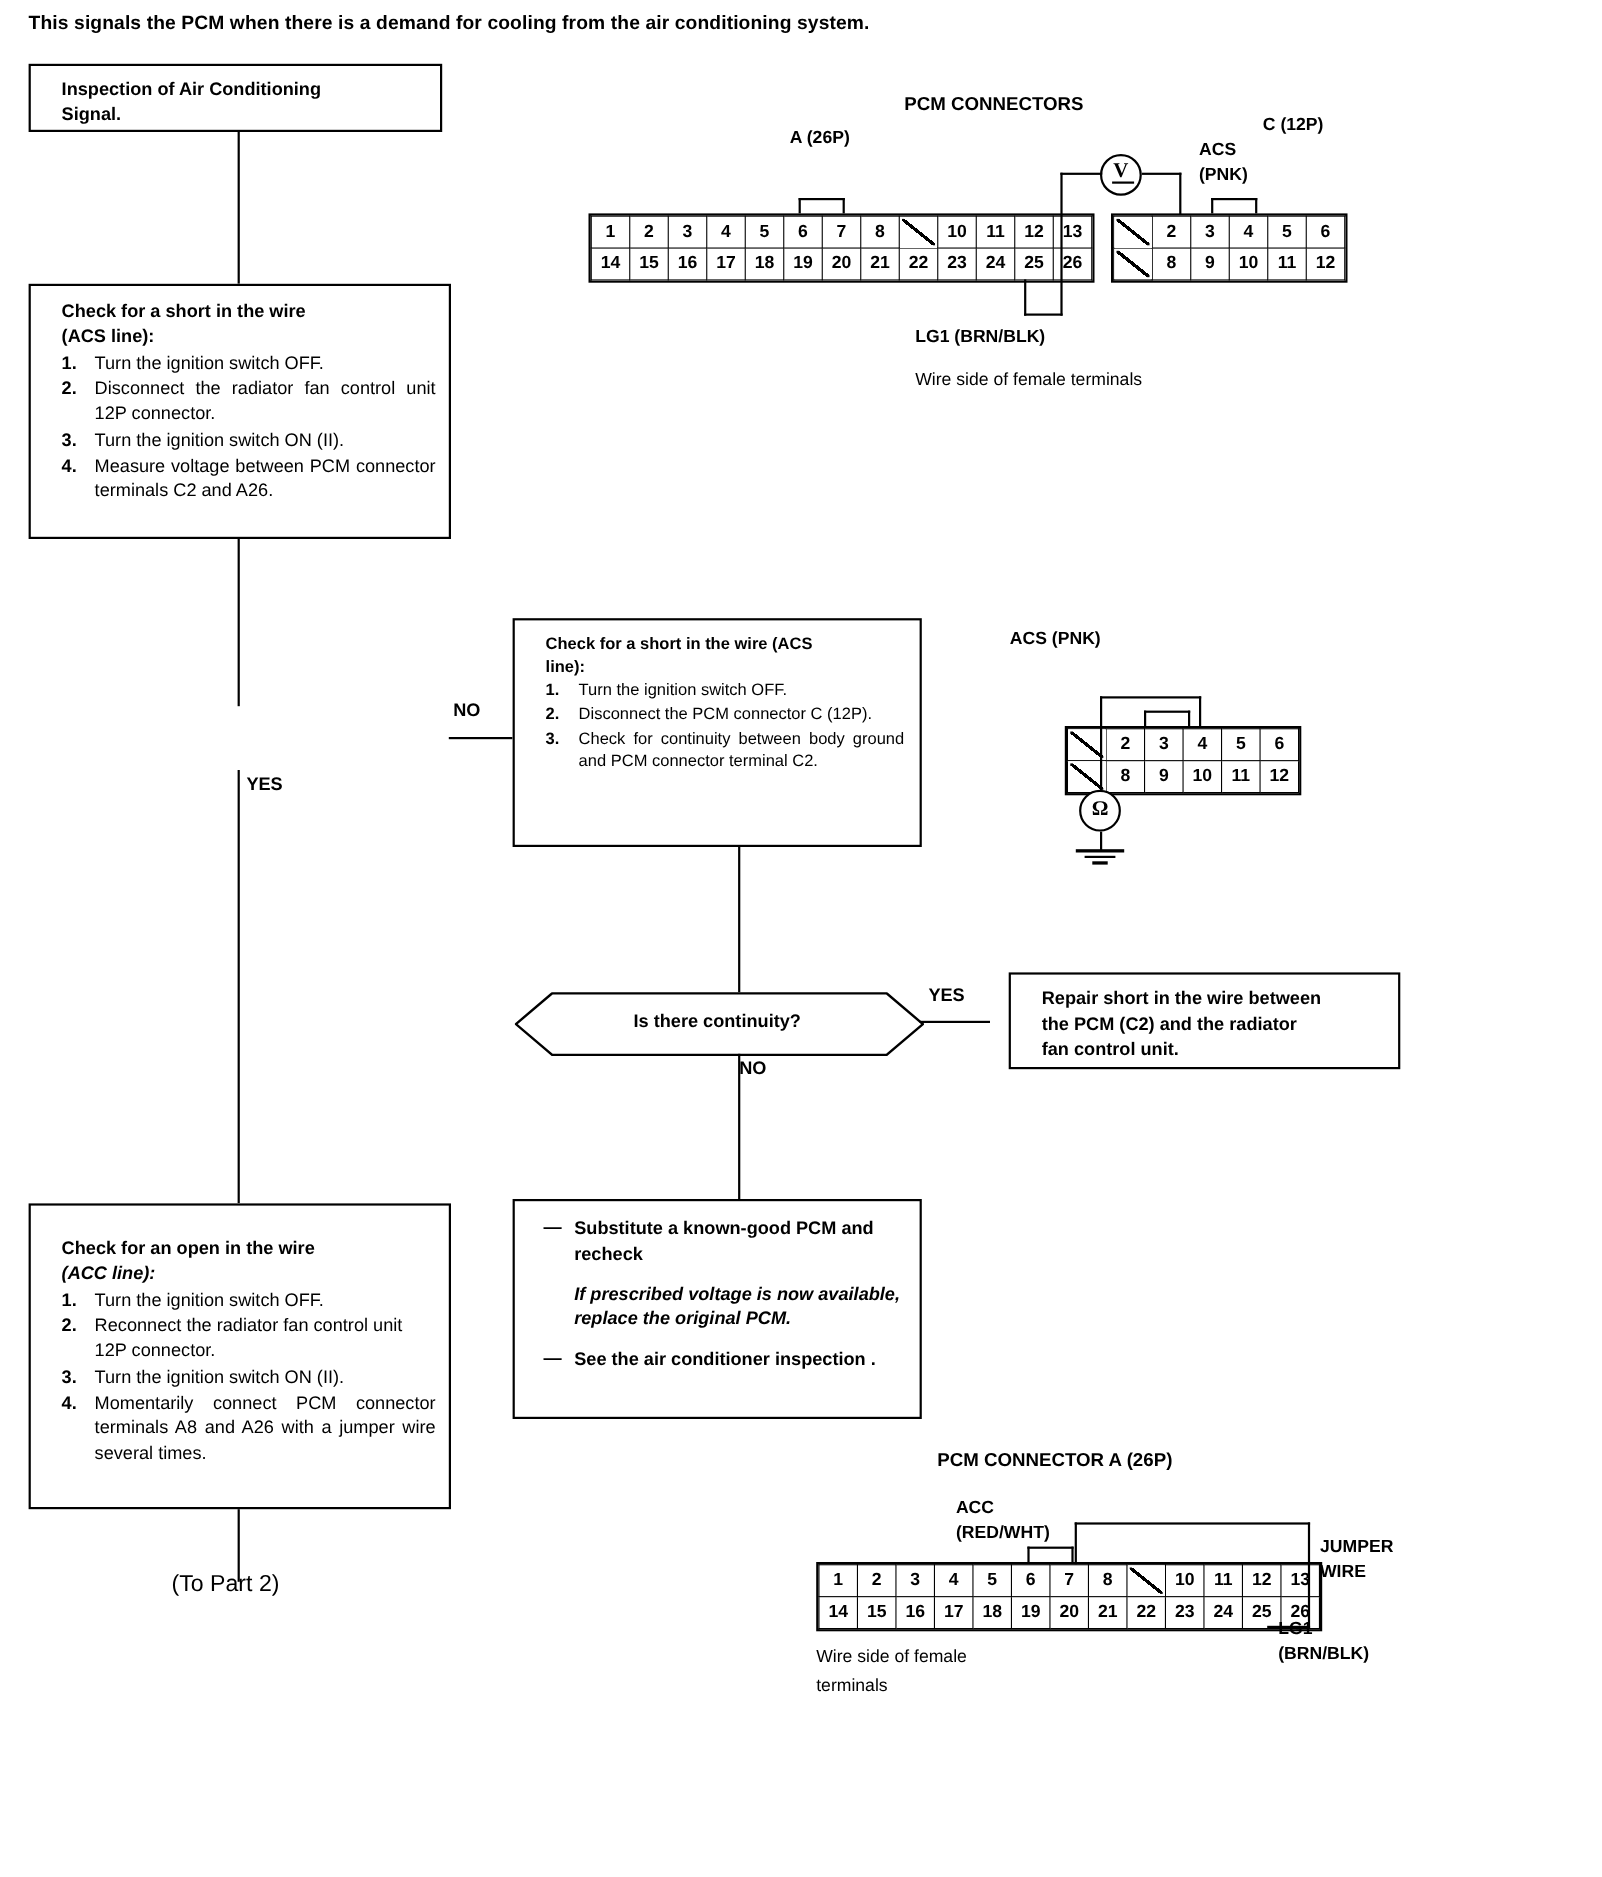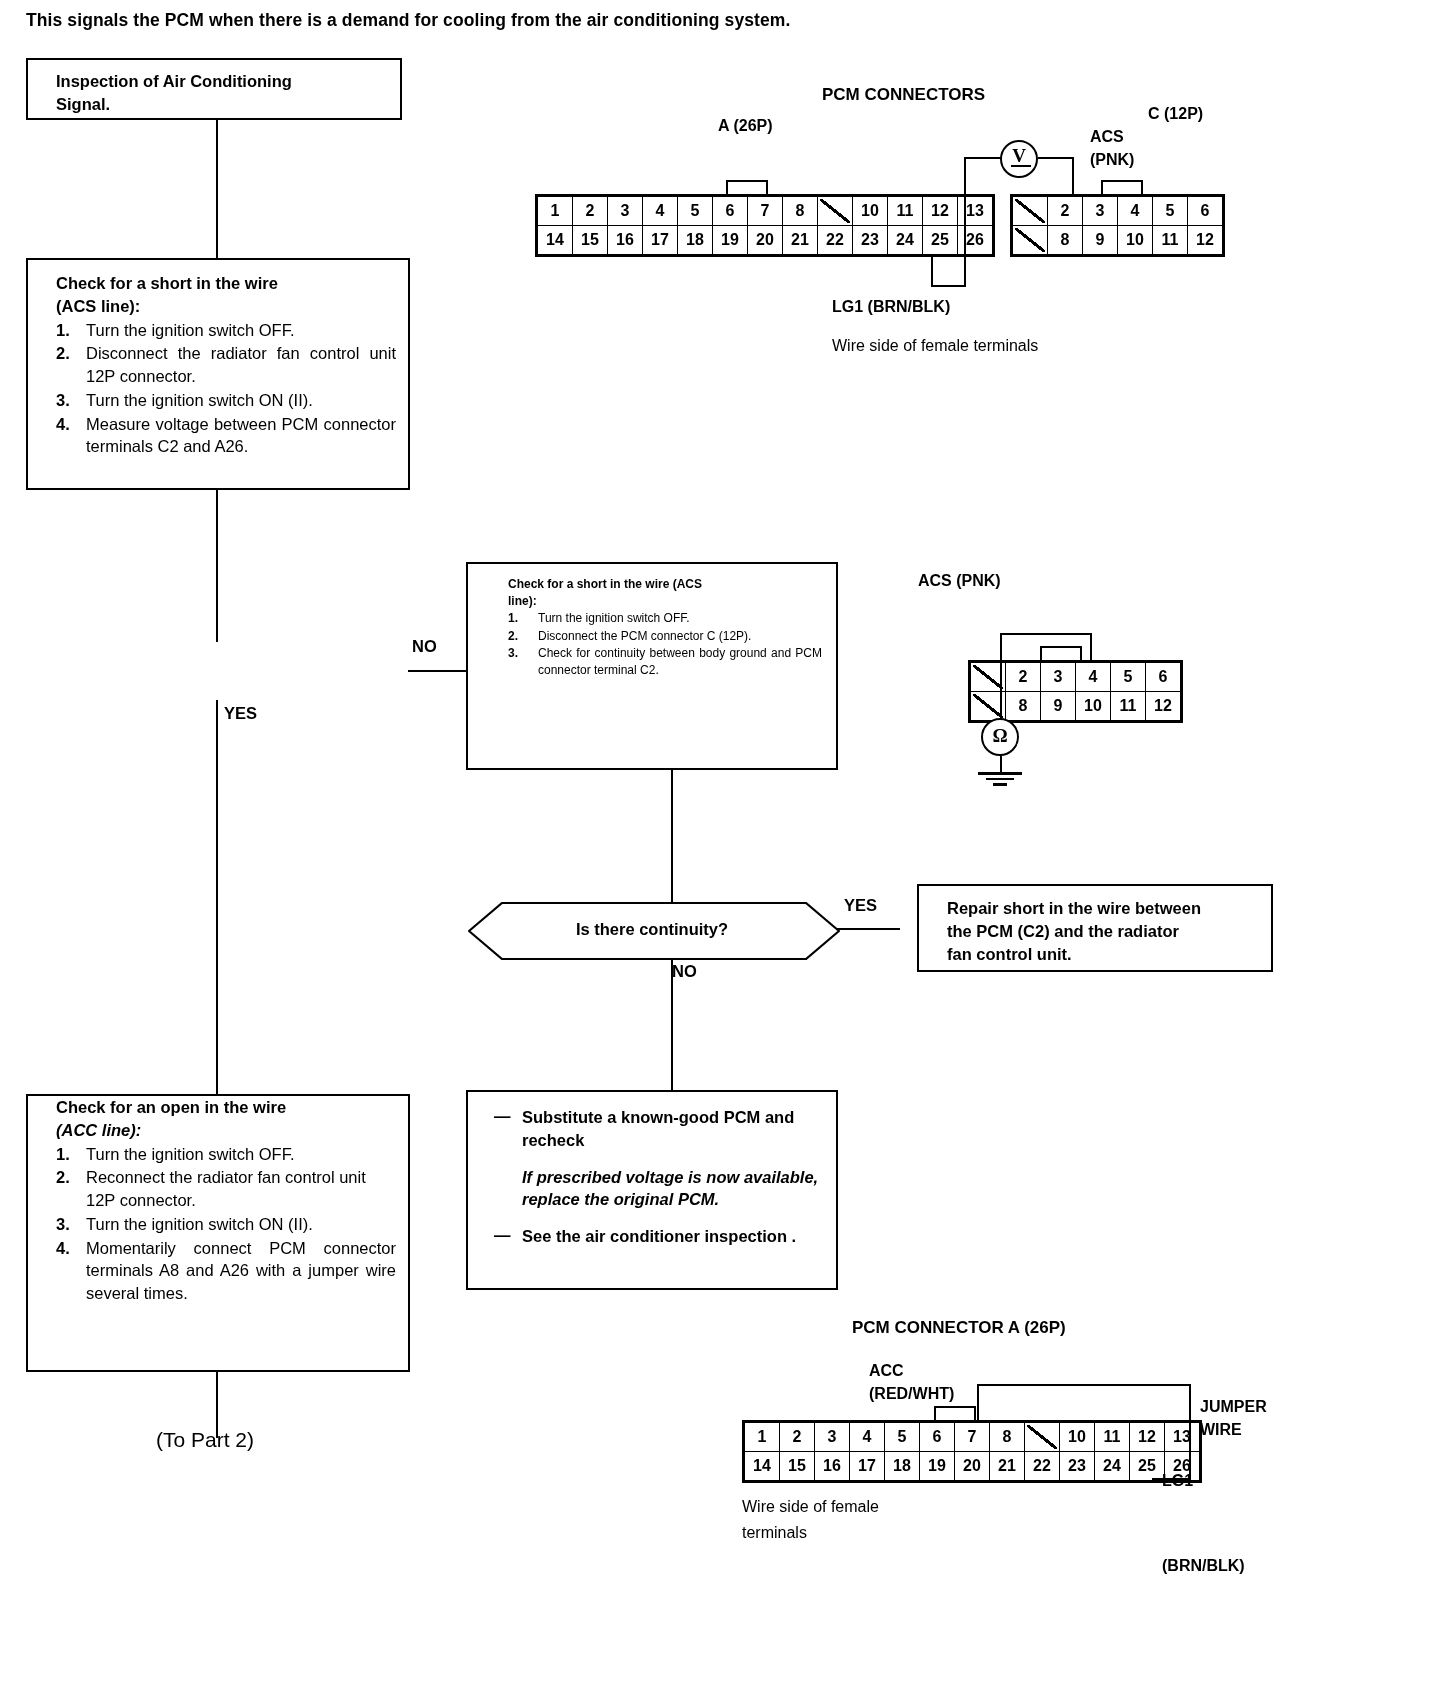--- a/index.html
+++ b/index.html
@@ -161,37 +161,37 @@
   <div class="vline" style="left:216px; top:490px; height:152px;"></div>
 
 
   <div class="hline" style="left:408px; top:670px; width:58px;"></div>
   <div class="lbl" style="left:412px; top:637px;">NO</div>
 
   <div class="lbl" style="left:224px; top:704px;">YES</div>
   <div class="vline" style="left:216px; top:700px; height:394px;"></div>
 
   <div class="box" style="left:26px; top:1094px; width:384px; height:278px;">
-    <div class="box-inner" style="padding:0 12px 8px 28px;">
+    <div class="box-inner" style="padding:28px 12px 8px 28px;">
       <div class="box-title">Check for an open in the wire</div>
       <div class="box-title ital">(ACC line):</div>
       <ol class="steps">
         <li><span class="num">1.</span><span>Turn the ignition switch OFF.</span></li>
         <li><span class="num">2.</span><span>Reconnect the radiator fan control unit 12P connector.</span></li>
         <li><span class="num">3.</span><span>Turn the ignition switch ON (II).</span></li>
         <li class="justify"><span class="num">4.</span><span>Momentarily connect PCM connector terminals A8 and A26 with a jumper wire several times.</span></li>
       </ol>
     </div>
   </div>
 
   <div class="vline" style="left:216px; top:1372px; height:66px;"></div>
   <div class="lbl-plain" style="left:156px; top:1428px; font-size:21px;">(To Part 2)</div>
 
   <div class="box" style="left:466px; top:562px; width:372px; height:208px;">
-    <div class="box-inner" style="padding:12px 14px 8px 28px; font-size:12px;margin-left:12px;">
+    <div class="box-inner" style="padding:12px 14px 8px 28px; font-size:15px;">
       <div class="box-title">Check for a short in the wire (ACS</div>
       <div class="box-title">line):</div>
       <ol class="steps">
         <li><span class="num">1.</span><span>Turn the ignition switch OFF.</span></li>
         <li class="justify"><span class="num">2.</span><span>Disconnect the PCM connector C (12P).</span></li>
         <li class="justify"><span class="num">3.</span><span>Check for continuity between body ground and PCM connector terminal C2.</span></li>
       </ol>
     </div>
   </div>
 
@@ -405,18 +405,18 @@
   </div>
 
   <div class="vline" style="left:977px; top:1384px; height:38px;"></div>
   <div class="hline" style="left:977px; top:1384px; width:214px;"></div>
   <div class="vline" style="left:1189px; top:1384px; height:96px;"></div>
   <div class="hline" style="left:1152px; top:1478px; width:39px;"></div>
 
   <div class="lbl-cap" style="left:1200px; top:1398px;">JUMPER</div>
   <div class="lbl-cap" style="left:1200px; top:1421px;">WIRE</div>
   <div class="lbl-cap" style="left:1162px; top:1472px;">LG1</div>
-  <div class="lbl-cap" style="left:1162px; top:1557px;">(BRN/BLK)</div>
+  <div class="lbl-cap" style="left:1162px; top:1495px;">(BRN/BLK)</div>
 
   <div class="lbl-plain" style="left:742px; top:1498px;">Wire side of female</div>
   <div class="lbl-plain" style="left:742px; top:1524px;">terminals</div>
 
 </div>
 
 </body></html>

